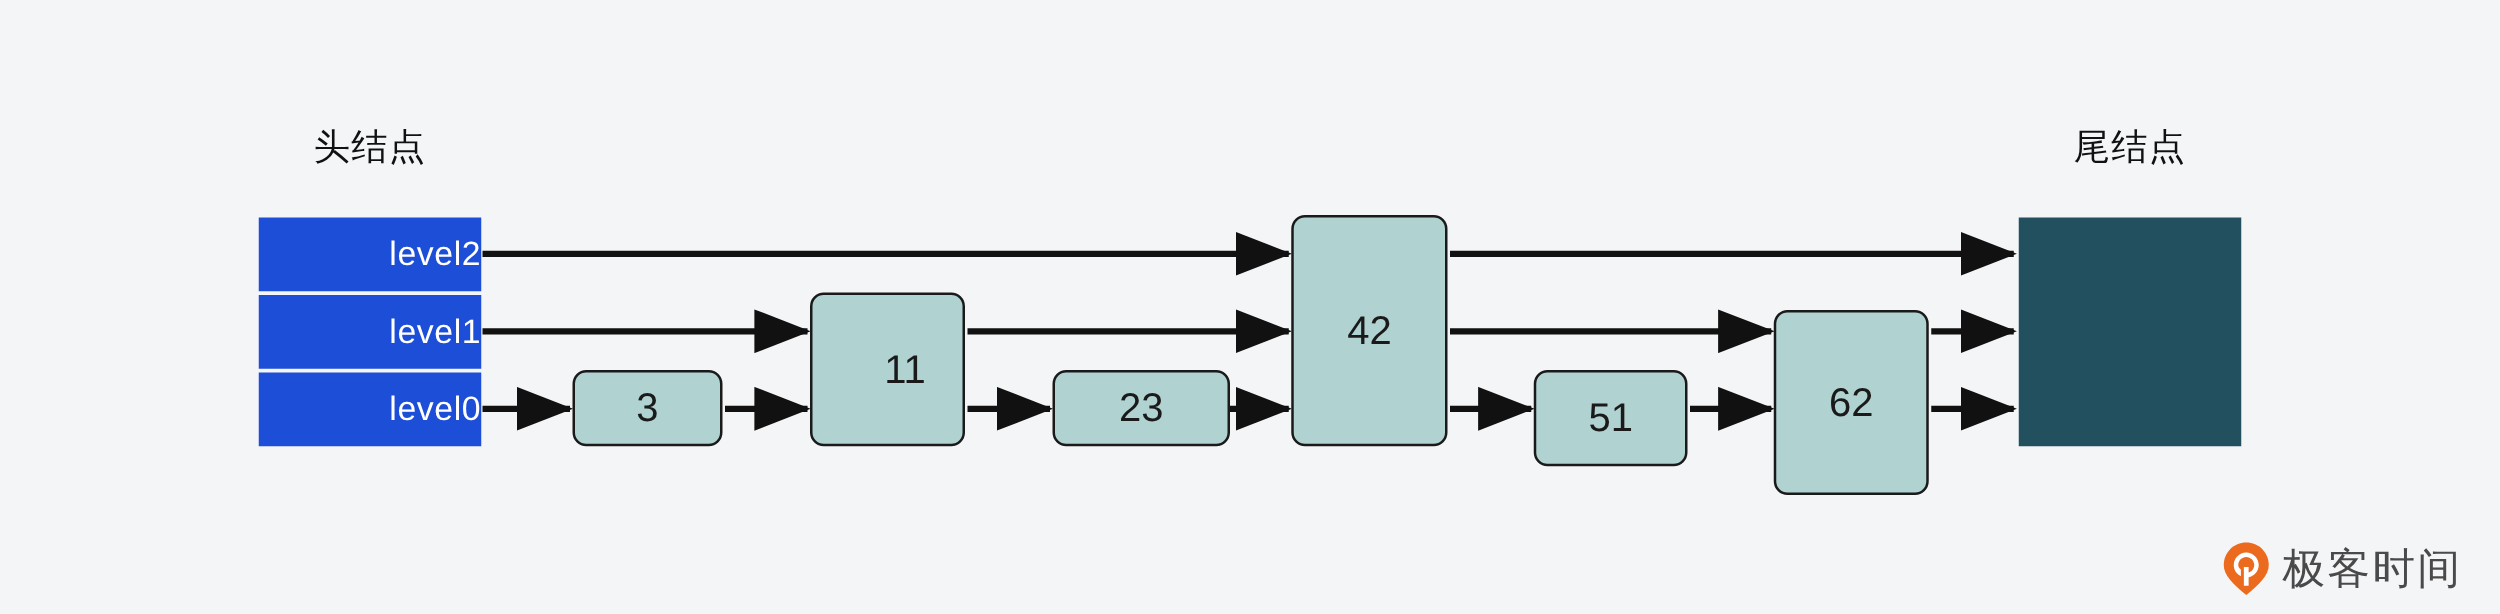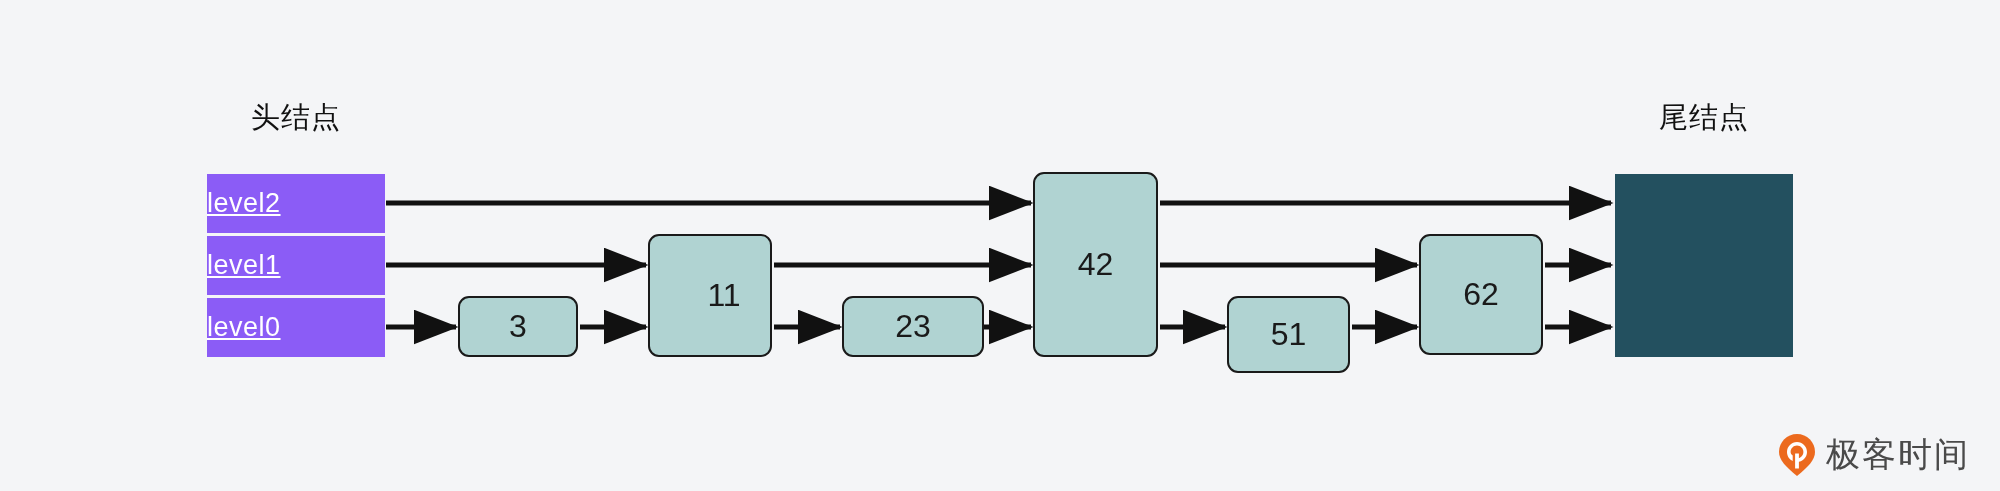--- a/index.html
+++ b/index.html
@@ -25,26 +25,25 @@
   
   #head-node {
     position:absolute;
     left:207px; top:174px;
     width:178px; height:183px;
     display:flex; flex-direction:column;
     gap:3px;
   }
   .level-cell {
     flex:1 1 0;
-    background:#8b5cf6;
+    background:#1d4ed8;
     color:#ffffff;
-    display:flex; align-items:center; justify-content:flex-start;
+    display:flex; align-items:center; justify-content:flex-end;
     font-size:27px;
     letter-spacing:0.5px;
-    text-decoration:underline;
   }
 
   
   #tail-node {
     position:absolute;
     left:1615px; top:174px;
     width:178px; height:183px;
     background:#23505f;
   }
 
@@ -139,21 +138,21 @@
   </div>
 
   <div class="node" style="left:1033px; top:172px; width:125px; height:185px;">
     <span>42</span>
   </div>
 
   <div class="node" style="left:1227px; top:296px; width:123px; height:77px;">
     <span>51</span>
   </div>
 
-  <div class="node" style="left:1419px; top:234px; width:124px; height:121px;text-align:right;">
+  <div class="node" style="left:1419px; top:248px; width:124px; height:148px;text-align:right;">
     <span>62</span>
   </div>
 
   <div id="logo">
     <svg id="logo-mark" viewBox="0 0 38 44" xmlns="http://www.w3.org/2000/svg">
       <path d="M19 1 C9 1 1 9 1 19 C1 27 8 34 19 43 C30 34 37 27 37 19 C37 9 29 1 19 1 Z" fill="#ec6a1e"></path>
       <path d="M19 9 C13.5 9 9 13.5 9 19 C9 23 11.3 26.4 14.7 27.9 L14.7 22.6 C13.4 21.6 12.6 20.4 12.6 19 C12.6 15.5 15.5 12.6 19 12.6 C22.5 12.6 25.4 15.5 25.4 19 C25.4 22.5 22.5 25.4 19 25.4 L19 29 C24.5 29 29 24.5 29 19 C29 13.5 24.5 9 19 9 Z" fill="#ffffff"></path>
       <path d="M17.1 20.5 L20.9 20.5 L20.9 35.5 L17.1 35.5 Z" fill="#ffffff"></path>
     </svg>
     <span id="logo-text">极客时间</span>

